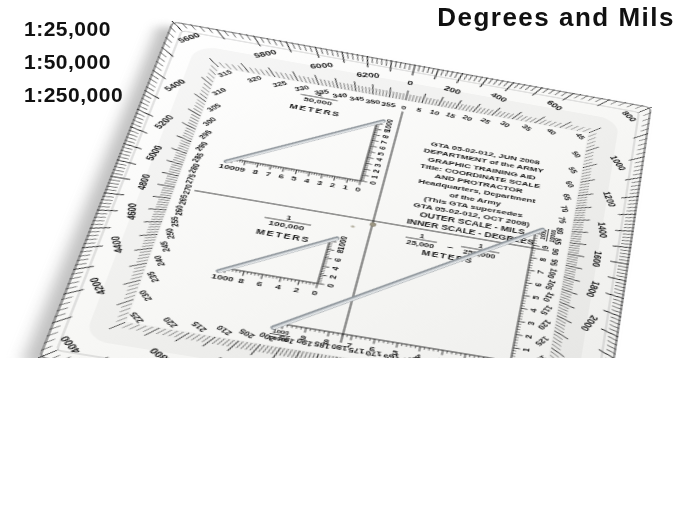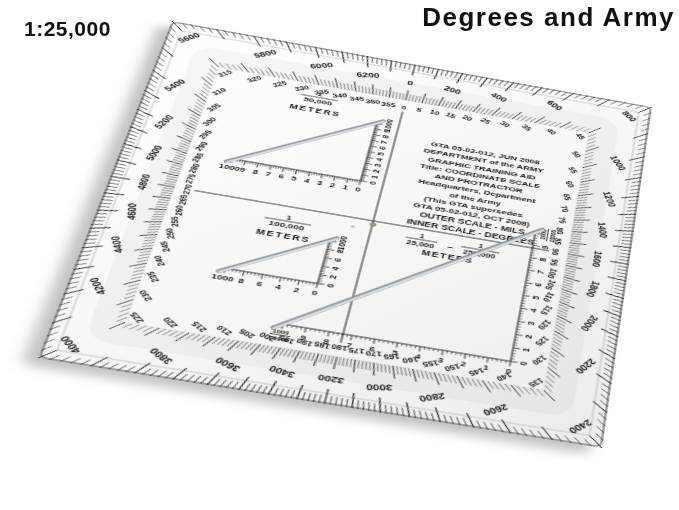--- a/index.html
+++ b/index.html
@@ -1,35 +1,37 @@
 <!DOCTYPE html>
 <html><head>
 <meta charset="utf-8">
 <style>
   html,body{margin:0;padding:0;background:#fff;}
-  .stage{position:relative;width:679px;height:510px;background:#ffffff;overflow:hidden;
+  .stage{position:relative;width:679px;height:358px;background:#ffffff;overflow:hidden;
          font-family:"Liberation Sans",sans-serif;}
   .ratios{position:absolute;left:24px;top:12px;font-weight:bold;font-size:21px;
           color:#111;line-height:33px;letter-spacing:0.5px;}
   .title{position:absolute;right:4px;top:2px;font-weight:bold;font-size:26px;
          color:#111;letter-spacing:1.5px;}
   #protractor{position:absolute;left:0;top:0;
       transform-origin:0 0;
       transform:matrix3d(1.15714,0.20670,0,0.00006267,-0.32458,0.66171,0,-0.00034081,0,0,1,0,172,21,0,1);
       filter:drop-shadow(-10px 9px 6px rgba(118,118,118,0.45));}
   text{user-select:none;}
 </style>
 </head>
 <body>
 
 <div class="stage">
   <div class="ratios">
     <div>1:25,000</div>
+    <div>1:50,000</div>
+    <div>1:250,000</div>
   </div>
-  <div class="title">Degrees and Army</div>
+  <div class="title">Degrees and Mils</div>
   <svg id="protractor" width="430" height="430" viewBox="0 0 430 430">
       <defs>
         <linearGradient id="plastic" x1="0" y1="0" x2="1" y2="1">
           <stop offset="0" stop-color="#ffffff"></stop>
           <stop offset="0.5" stop-color="#f7f7f5"></stop>
           <stop offset="1" stop-color="#ececea"></stop>
         </linearGradient>
       </defs>
       <rect x="1" y="1" width="428" height="428" rx="5" fill="url(#plastic)" stroke="#8d8d8d" stroke-width="1.6"></rect>
       <rect x="11" y="11" width="408" height="408" rx="3" fill="none" stroke="#b3b3b3" stroke-width="0.7"></rect>

